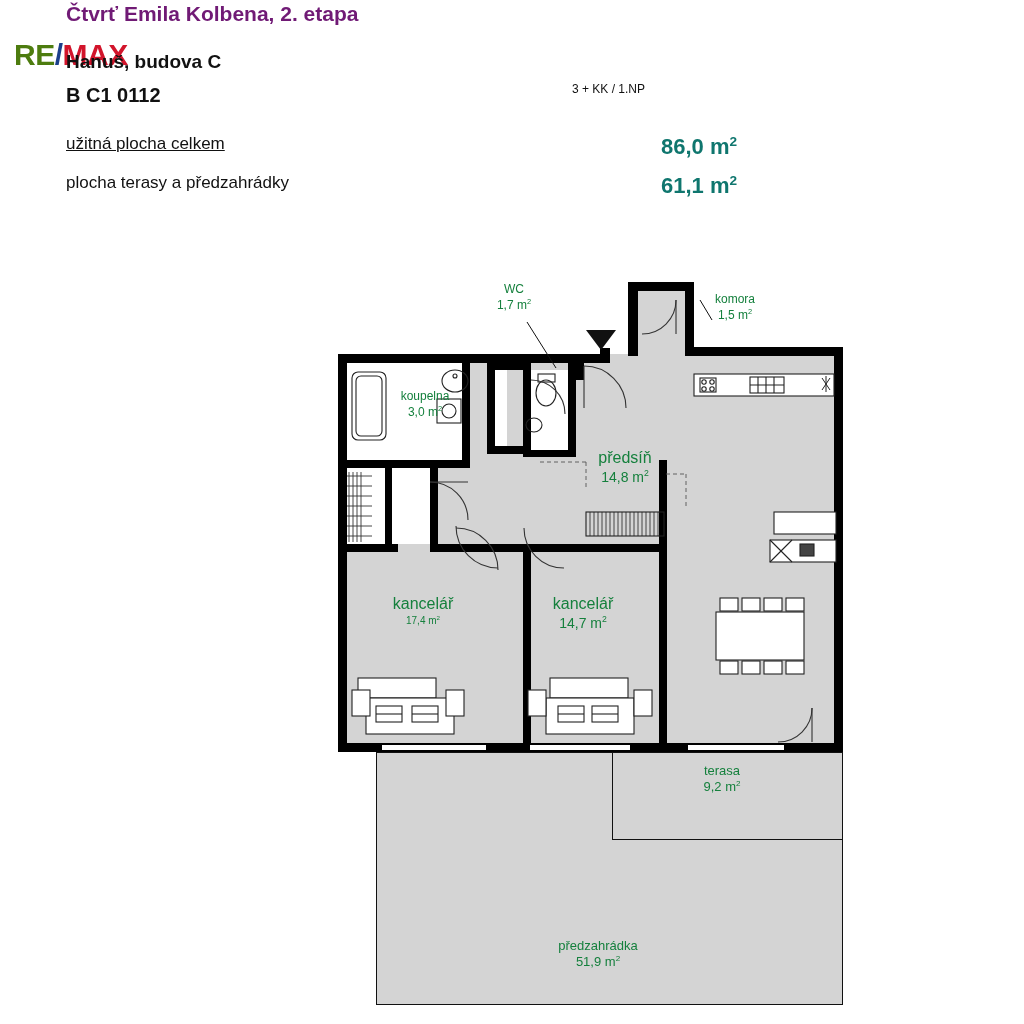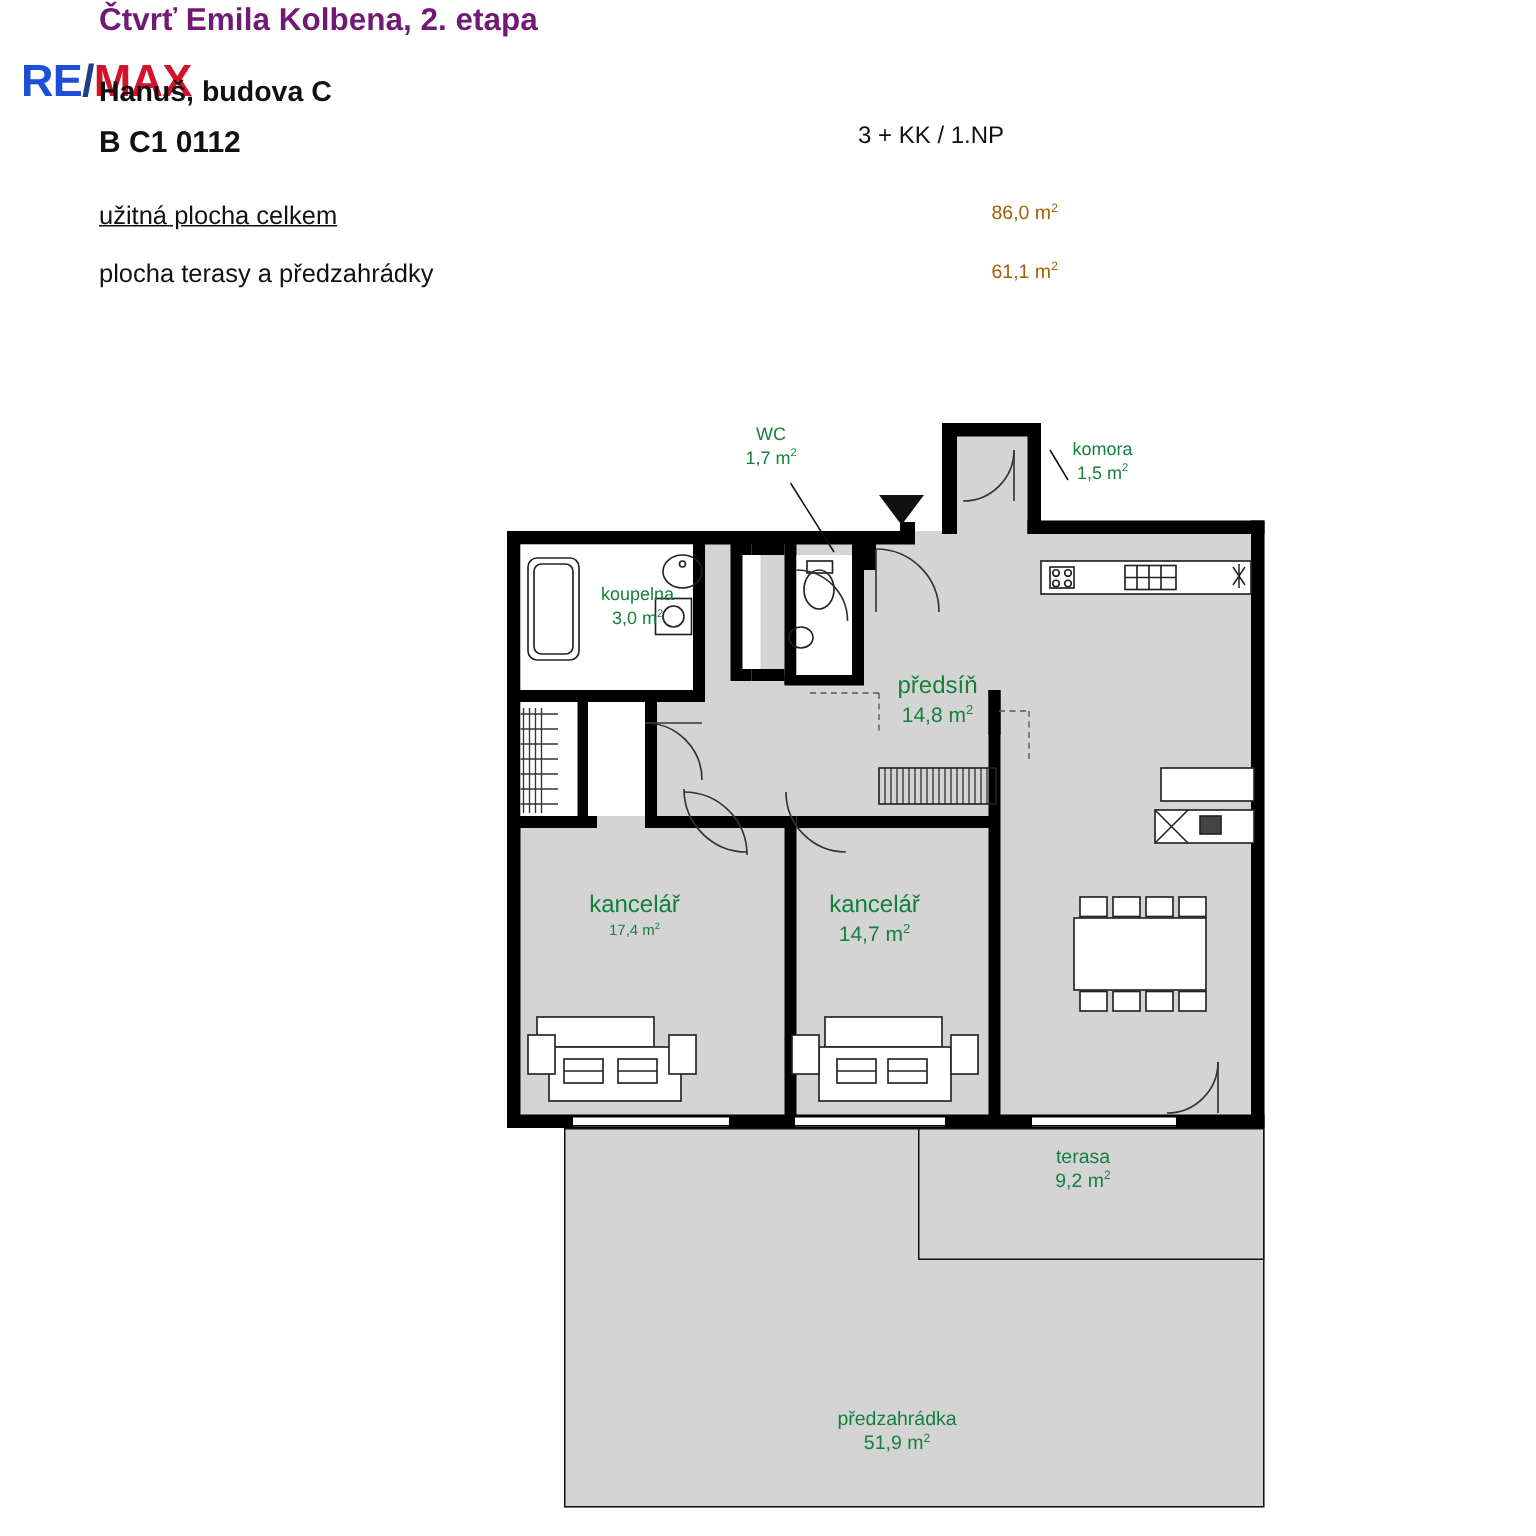--- a/index.html
+++ b/index.html
@@ -15,42 +15,42 @@
   }
 
   
   #header { position: absolute; left: 0; top: 0; width: 1024px; height: 210px; }
 
   #logo {
     position: absolute; left: 14px; top: 38px;
     font-size: 30px; font-weight: bold; letter-spacing: -0.5px;
     font-family: "Liberation Sans", sans-serif;
   }
-  #logo .re { color: #1d4ed8; }
+  #logo .re { color: #4d7c0f; }
   #logo .slash { color: #1b3f8b; }
   #logo .max { color: #d2142b; }
 
   #title-line1 {
     position: absolute; left: 66px; top: 2px;
     font-size: 21px; font-weight: bold; color: #701a75;
   }
   #title-line2 {
     position: absolute; left: 66px; top: 51px;
     font-size: 19px; font-weight: bold; color: #111;
   }
   #unit-code {
     position: absolute; left: 66px; top: 84px;
     font-size: 20px; font-weight: bold; color: #111;
   }
   #layout-type {
     position: absolute; left: 572px; top: 82px;
-    font-size: 16px; color: #111;
+    font-size: 12px; color: #111;
   }
   .spec-label { position: absolute; left: 66px; font-size: 17px; color: #111; }
-  .spec-value { position: absolute; left: 661px; font-size: 13px; color: #a16207; }
+  .spec-value { position: absolute; left: 661px; font-size: 22px; color: #0f766e; font-weight: bold; }
   #spec1-label { top: 134px; text-decoration: underline; }
   #spec1-value { top: 134px; }
   #spec2-label { top: 173px; }
   #spec2-value { top: 173px; }
 
   sup { font-size: 0.62em; vertical-align: super; }
 
   
   #plan { position: absolute; left: 0; top: 0; width: 1024px; height: 1024px; }
 

